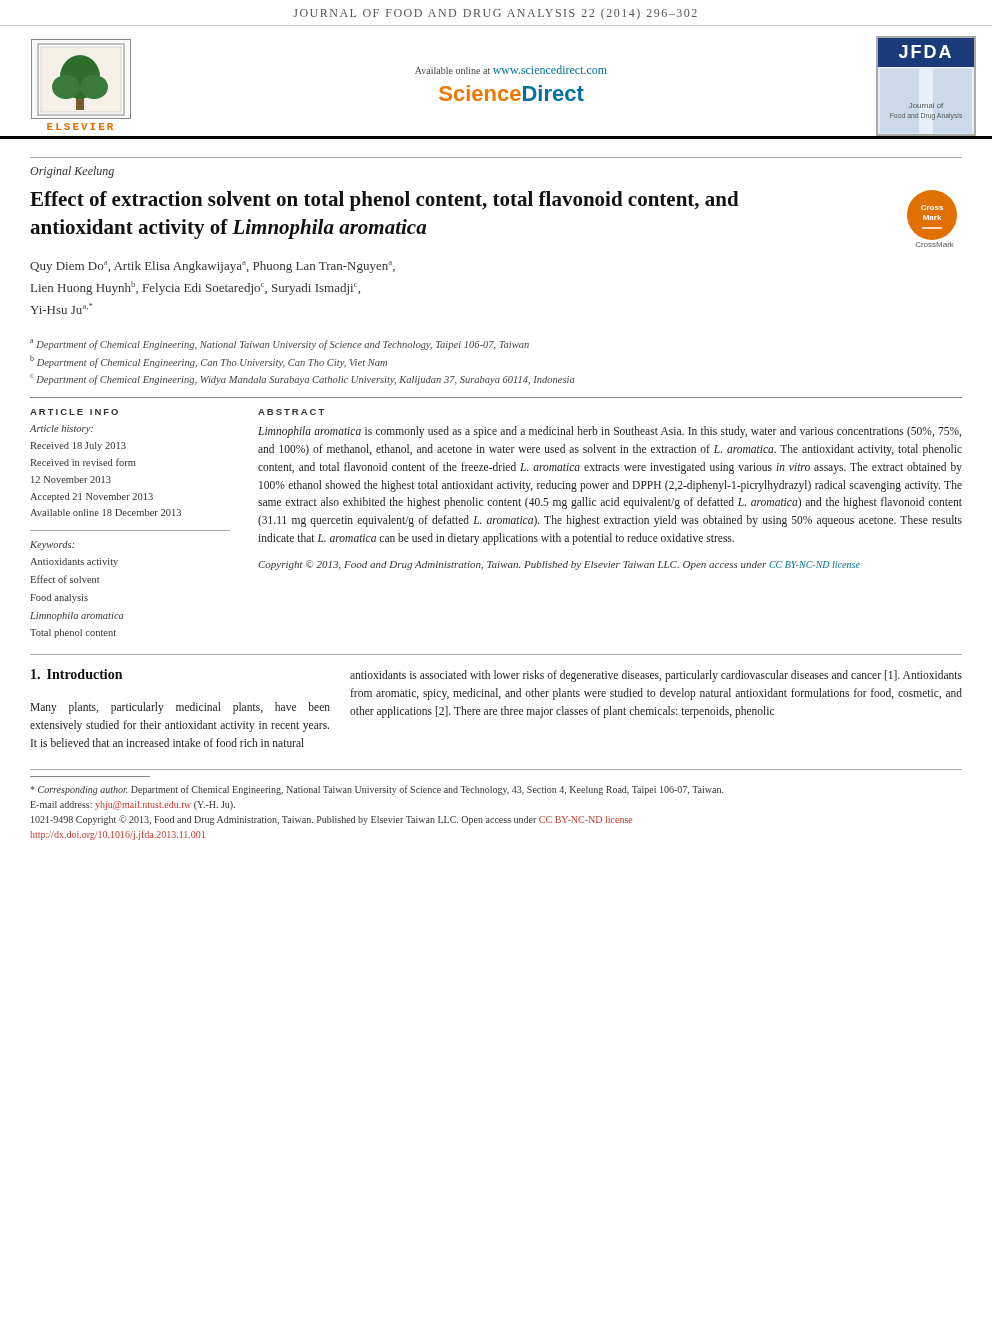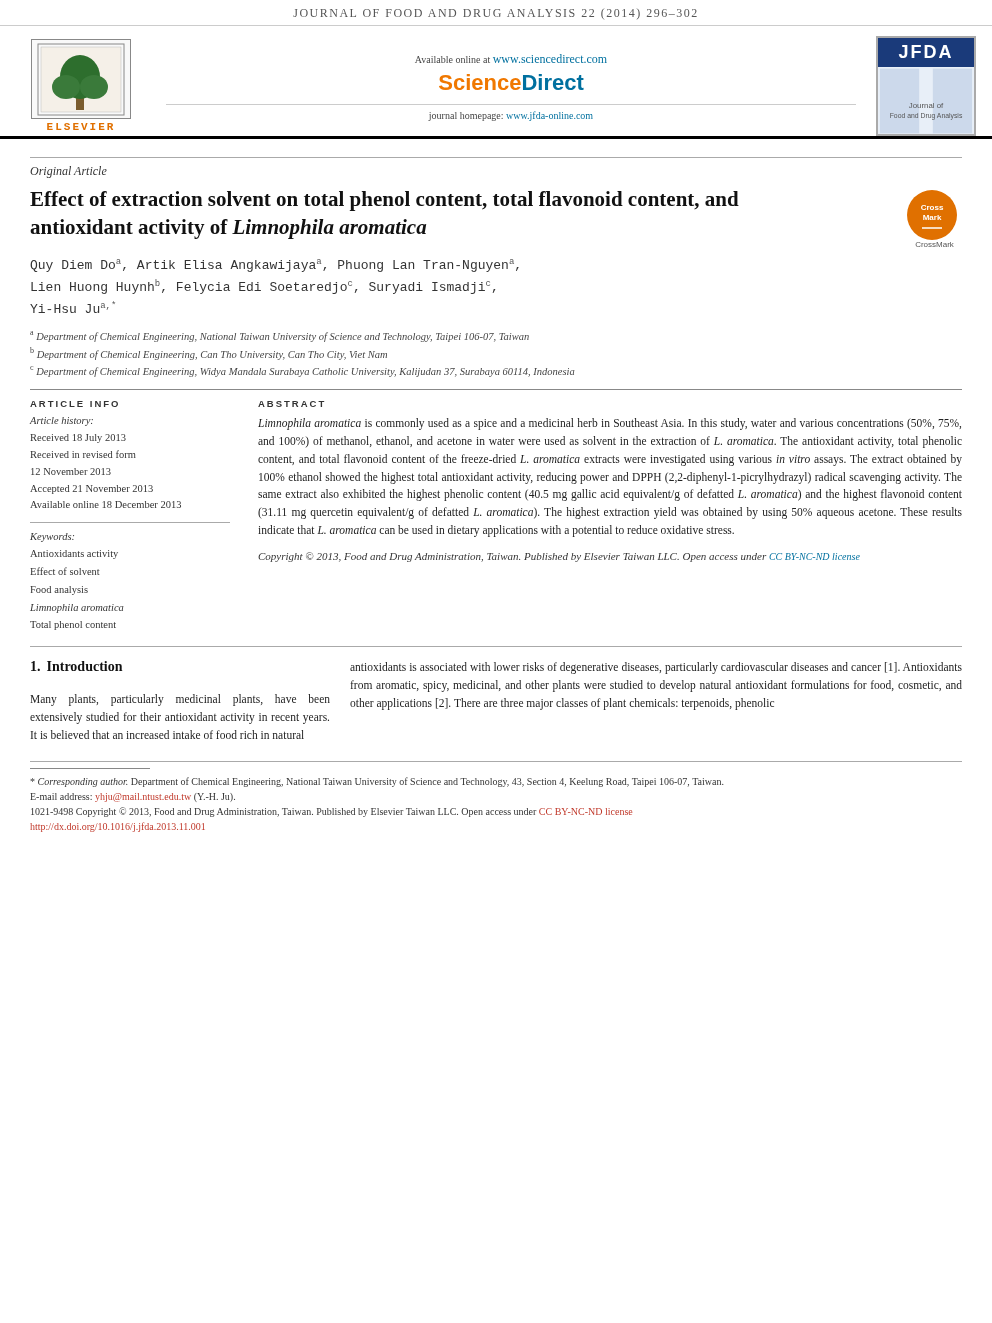--- a/index.html
+++ b/index.html
@@ -137,23 +137,22 @@
       color: #fff;
       font-size: 9px;
       font-family: Arial, sans-serif;
       font-weight: bold;
       text-align: center;
       line-height: 1.2;
     }
     .authors {
       font-size: 13px;
       color: #333;
-      margin-bottom: 6px;
+      margin-bottom: 14px;
       line-height: 1.6;
-      font-family: Liberation Mono, monospace;
     }
     .authors sup {
       font-size: 9px;
       color: #555;
     }
     .affiliations {
       font-size: 10.5px;
       color: #444;
       margin-bottom: 8px;
       line-height: 1.5;
@@ -309,23 +308,20 @@
     </div>
     <div class="elsevier-text">ELSEVIER</div>
   </div>
 
   <div class="center-header">
     <div class="available-online">
       Available online at <span class="sciencedirect-link">www.sciencedirect.com</span>
     </div>
     <div class="sciencedirect-logo">
       <span style="color:#f07800;">Science</span><span style="color:#00709f;text-align:center;">Direct</span>
-    </div>
-    <div class="journal-homepage">
-      journal homepage: <span class="journal-homepage-link">www.jfda-online.com</span>
     </div>
   </div>
 
   <div class="jfda-logo">
     <div style="width:100%;height:100%;display:flex;flex-direction:column;align-items:center;justify-content:flex-start;background:#fff;border:1px solid #aaa;">
       <div style="background:linear-gradient(to right,#1a3a7a,#1a3a7a);width:100%;padding:4px 8px;text-align:center;">
         <span style="color:#fff;font-size:18px;font-weight:bold;font-family:Arial;letter-spacing:2px;">JFDA</span>
       </div>
       <div style="flex:1;width:100%;background:#f0f4fa;display:flex;align-items:center;justify-content:flex-end;overflow:hidden;">
         <svg width="98" height="70" viewBox="0 0 98 70">
@@ -335,21 +331,21 @@
           <text x="49" y="42" text-anchor="middle" font-size="8" fill="#555" font-family="Arial">Journal of</text>
           <text x="49" y="52" text-anchor="middle" font-size="7" fill="#555" font-family="Arial">Food and Drug Analysis</text>
         </svg>
       </div>
     </div>
   </div>
 </div>
 
 <div class="article-body">
 
-  <div class="article-type">Original Article</div>
+  <div class="article-type">Original Keelung</div>
 
   <div class="article-title-row">
     <div class="article-title">
       Effect of extraction solvent on total phenol content, total flavonoid content, and antioxidant activity of <em>Limnophila aromatica</em>
     </div>
     <div class="crossmark-badge">
       <div class="crossmark-circle">
         <svg width="50" height="50" viewBox="0 0 50 50">
           <circle cx="25" cy="25" r="24" fill="#e07000"></circle>
           <text x="25" y="20" text-anchor="middle" font-size="8" fill="#fff" font-family="Arial" font-weight="bold">Cross</text>

